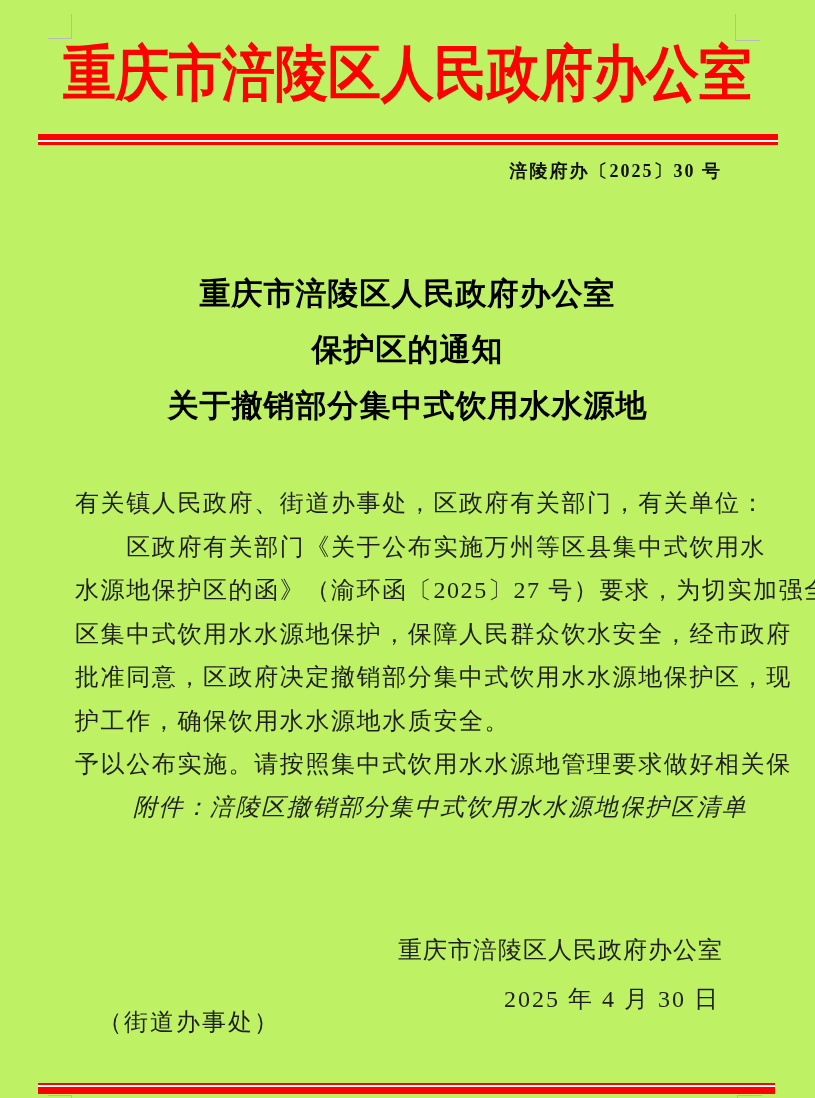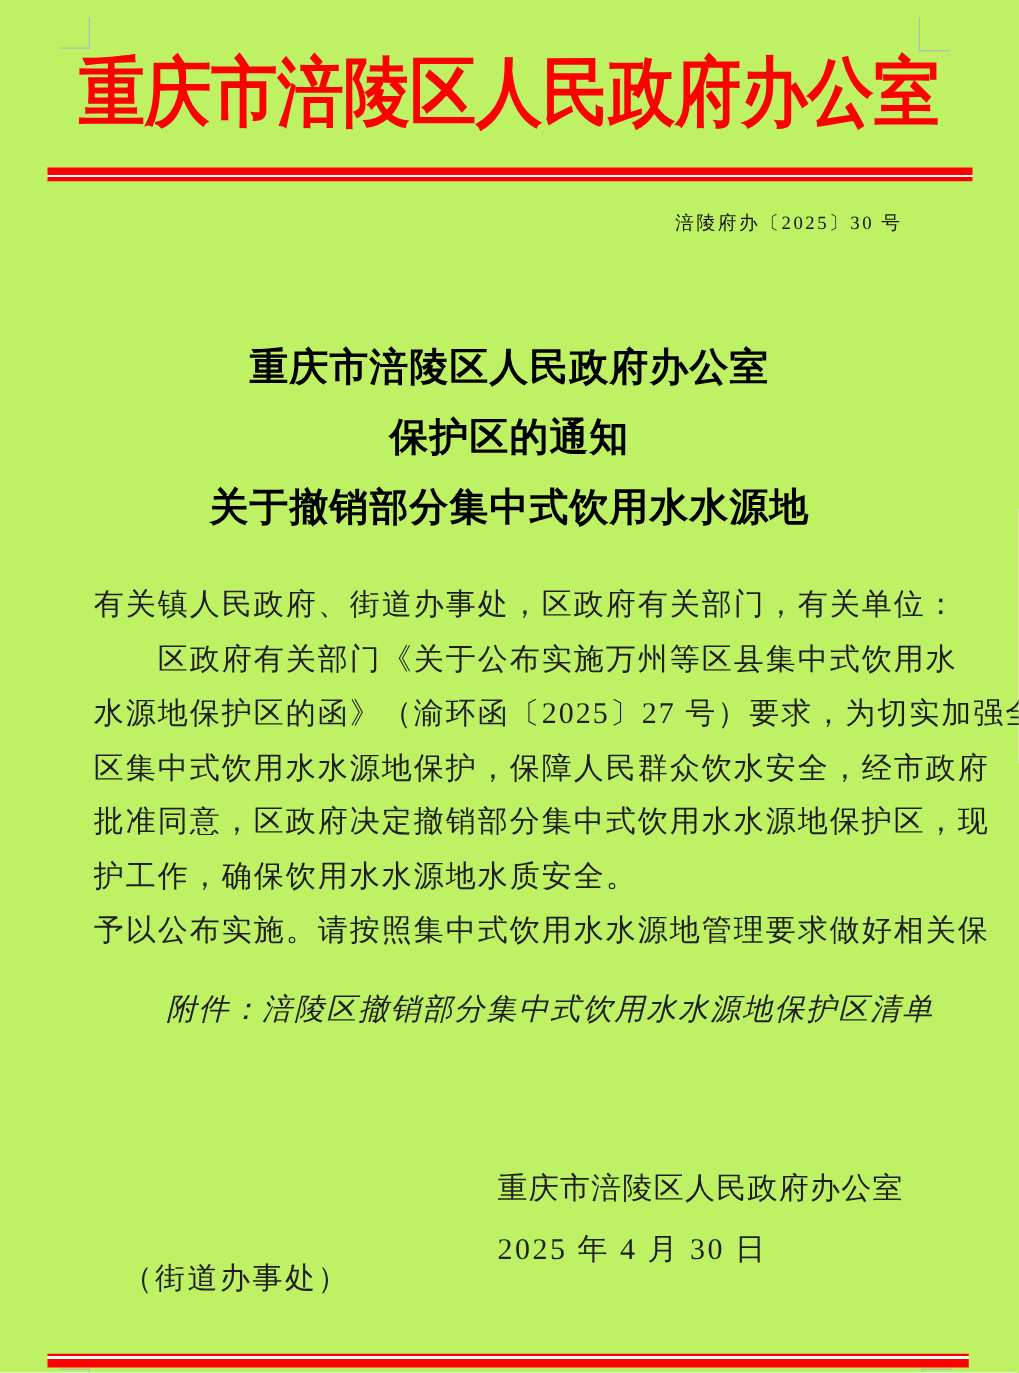--- a/index.html
+++ b/index.html
@@ -30,44 +30,45 @@
   }
   .rule-top{
     position:absolute;left:38px;top:134px;width:740px;height:11px;
     background:linear-gradient(to bottom,#fb0200 0px,#fb0200 6px,#ffffff 6px,#ffffff 8px,#fb0200 8px,#fb0200 11px);
   }
   .rule-bottom{
     position:absolute;left:38px;top:1083px;width:737px;height:11px;
     background:linear-gradient(to bottom,#fb0200 0px,#fb0200 2px,#ffffff 2px,#ffffff 4px,#fb0200 4px,#fb0200 11px);
   }
   .doc-number{
-    position:absolute;top:169px;right:93px;
-    font-size:15px;letter-spacing:2px;color:#111;
+    position:absolute;top:159px;right:93px;
+    font-size:18px;letter-spacing:2px;color:#111;
     white-space:nowrap;
+    font-weight:bold;
   }
   .doc-title{
     position:absolute;left:0;right:0;top:266px;
     text-align:center;font-weight:bold;font-size:31px;
     line-height:56px;letter-spacing:1px;color:#000;
   }
   .body-text{
-    position:absolute;left:75px;top:463px;width:672px;
+    position:absolute;left:75px;top:482px;width:672px;
     font-size:24px;line-height:43.5px;letter-spacing:1.6px;
     color:#1f1f1f;
   }
   .body-line{white-space:nowrap;}
   .attachment{
     position:absolute;left:133px;top:791px;
     font-size:24px;letter-spacing:1.6px;color:#1f1f1f;white-space:nowrap;font-style:italic;
   }
   .signature{
     position:absolute;left:398px;top:934px;width:322px;
   }
   .sig-agency{font-size:24px;letter-spacing:1px;white-space:nowrap;}
-  .sig-date{margin-top:17px;text-align:left;font-size:24px;letter-spacing:2px;white-space:nowrap;}
+  .sig-date{margin-top:17px;text-align:right;font-size:24px;letter-spacing:2px;white-space:nowrap;}
   .public-note{
     position:absolute;left:98px;top:1006px;
     font-size:24px;letter-spacing:2px;white-space:nowrap;
   }
 </style>
 </head>
 <body>
 
 <div class="page">
 

